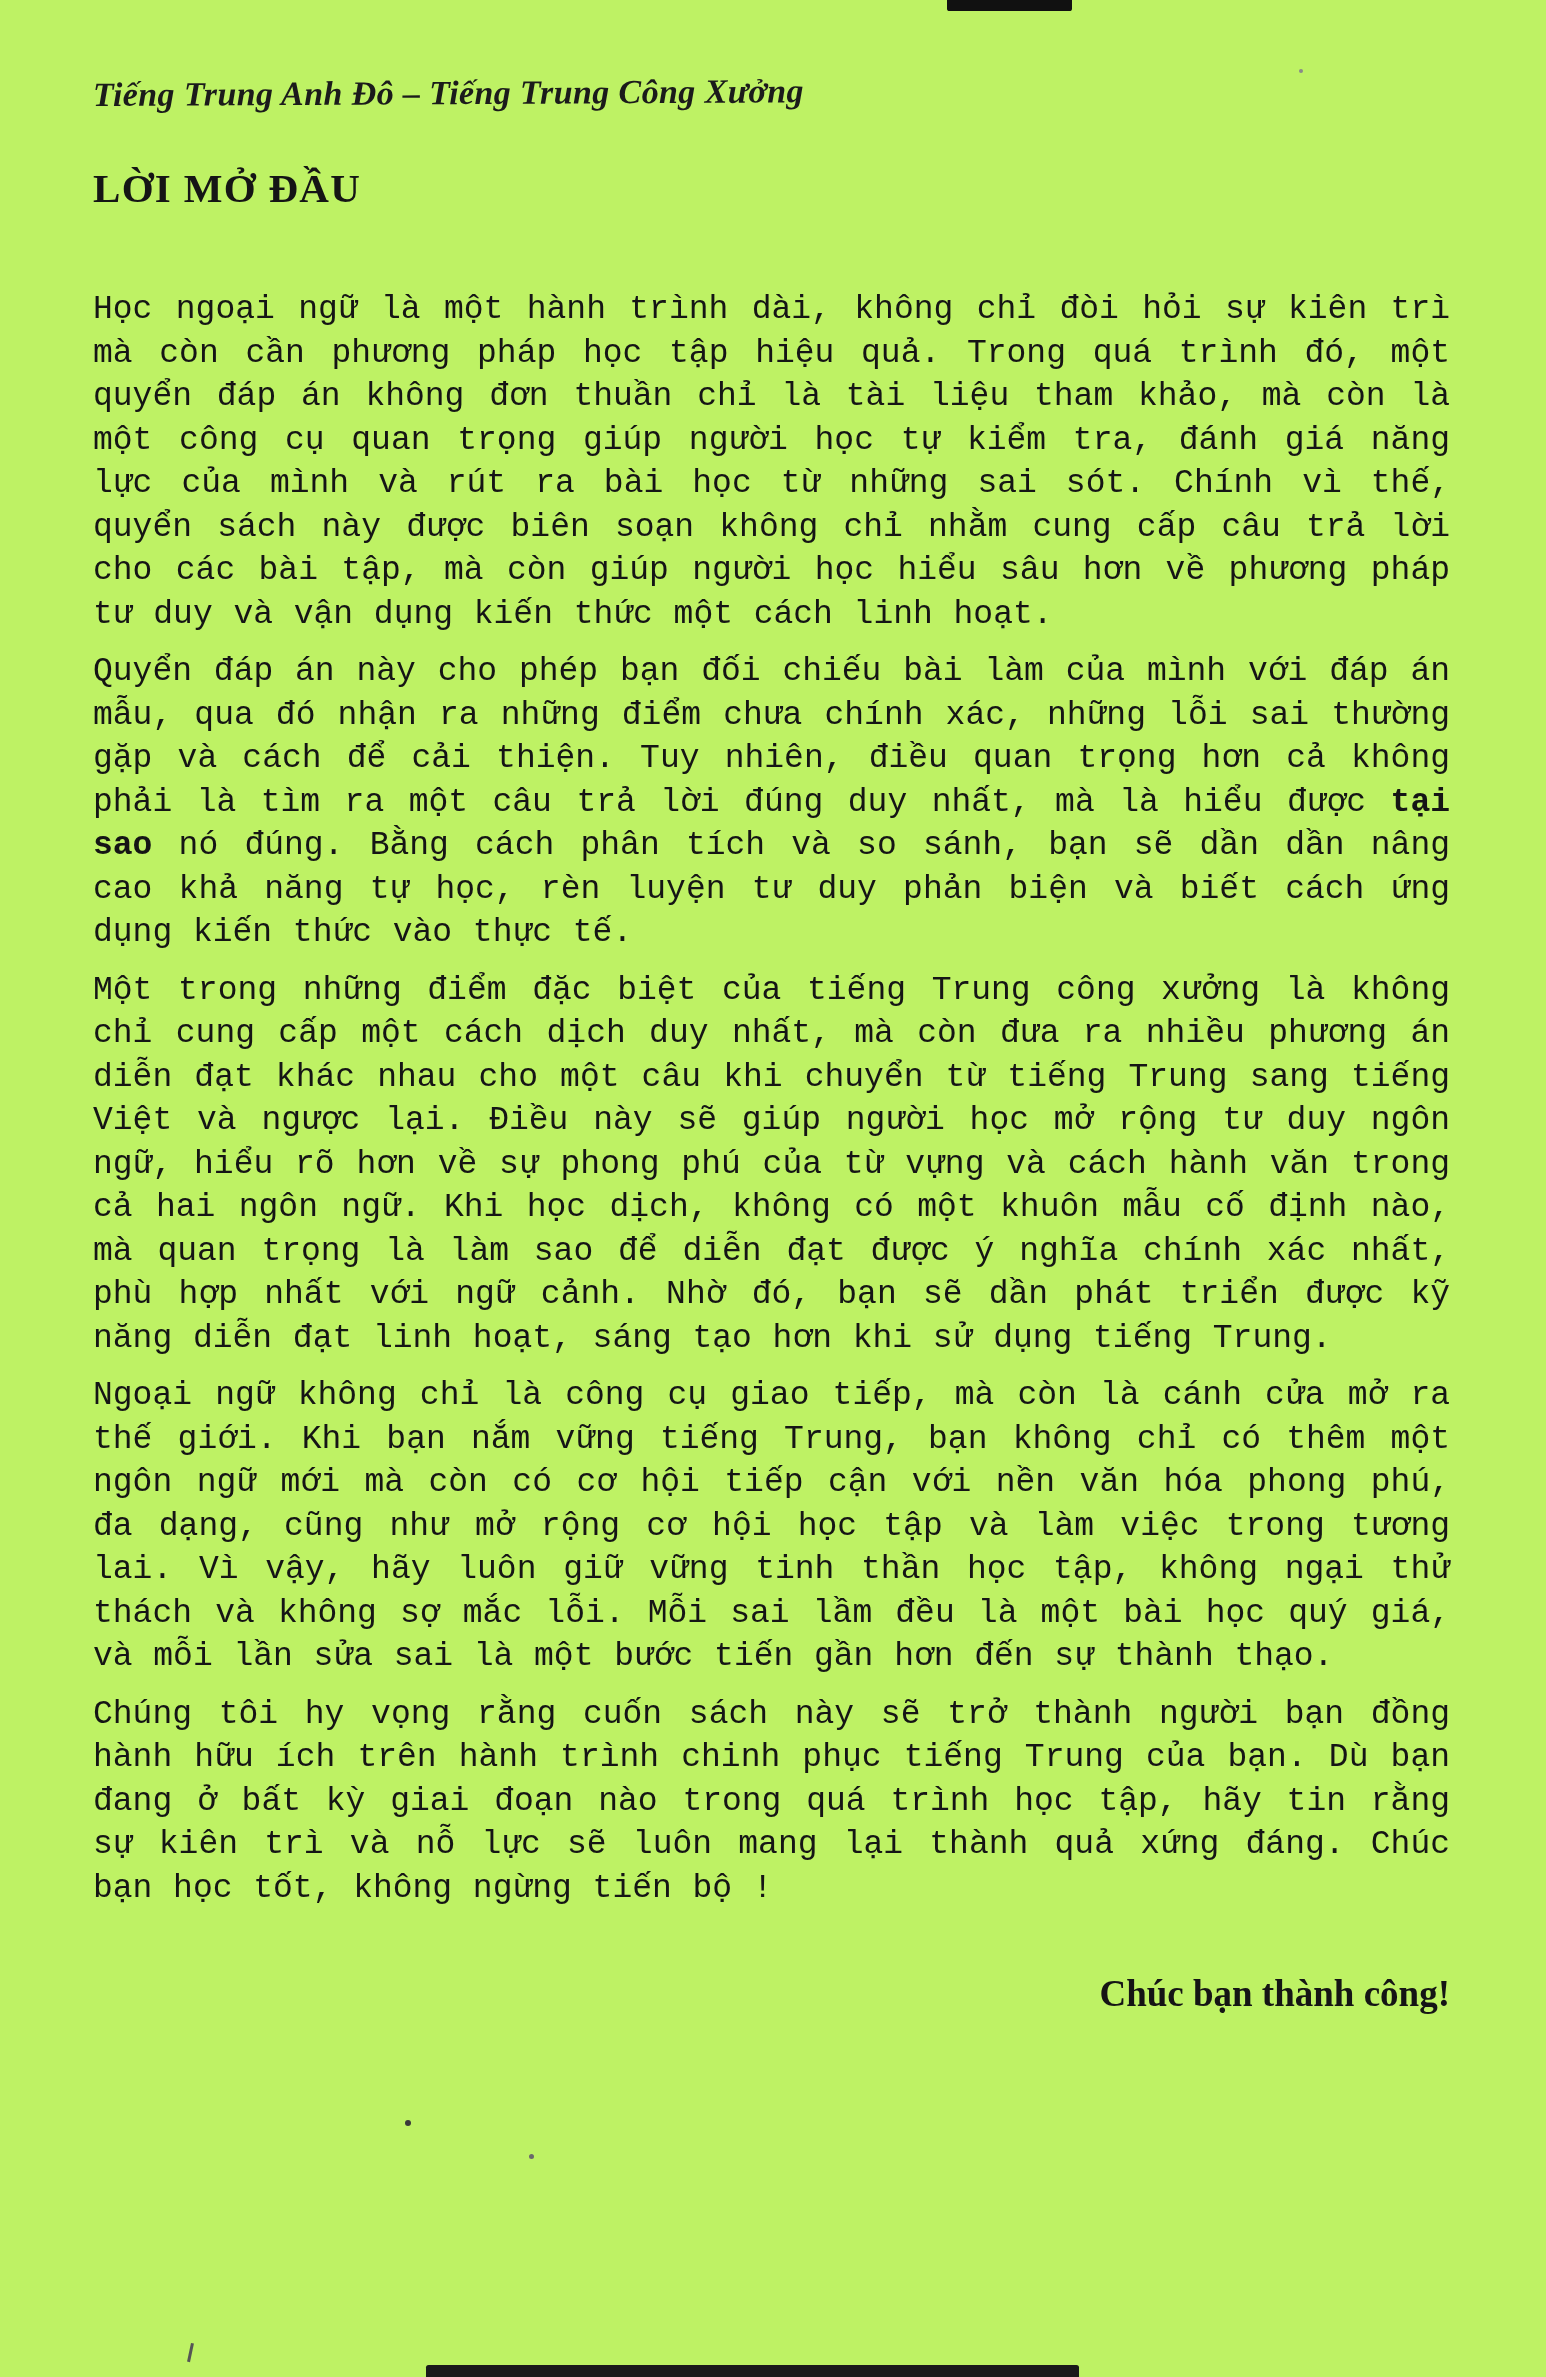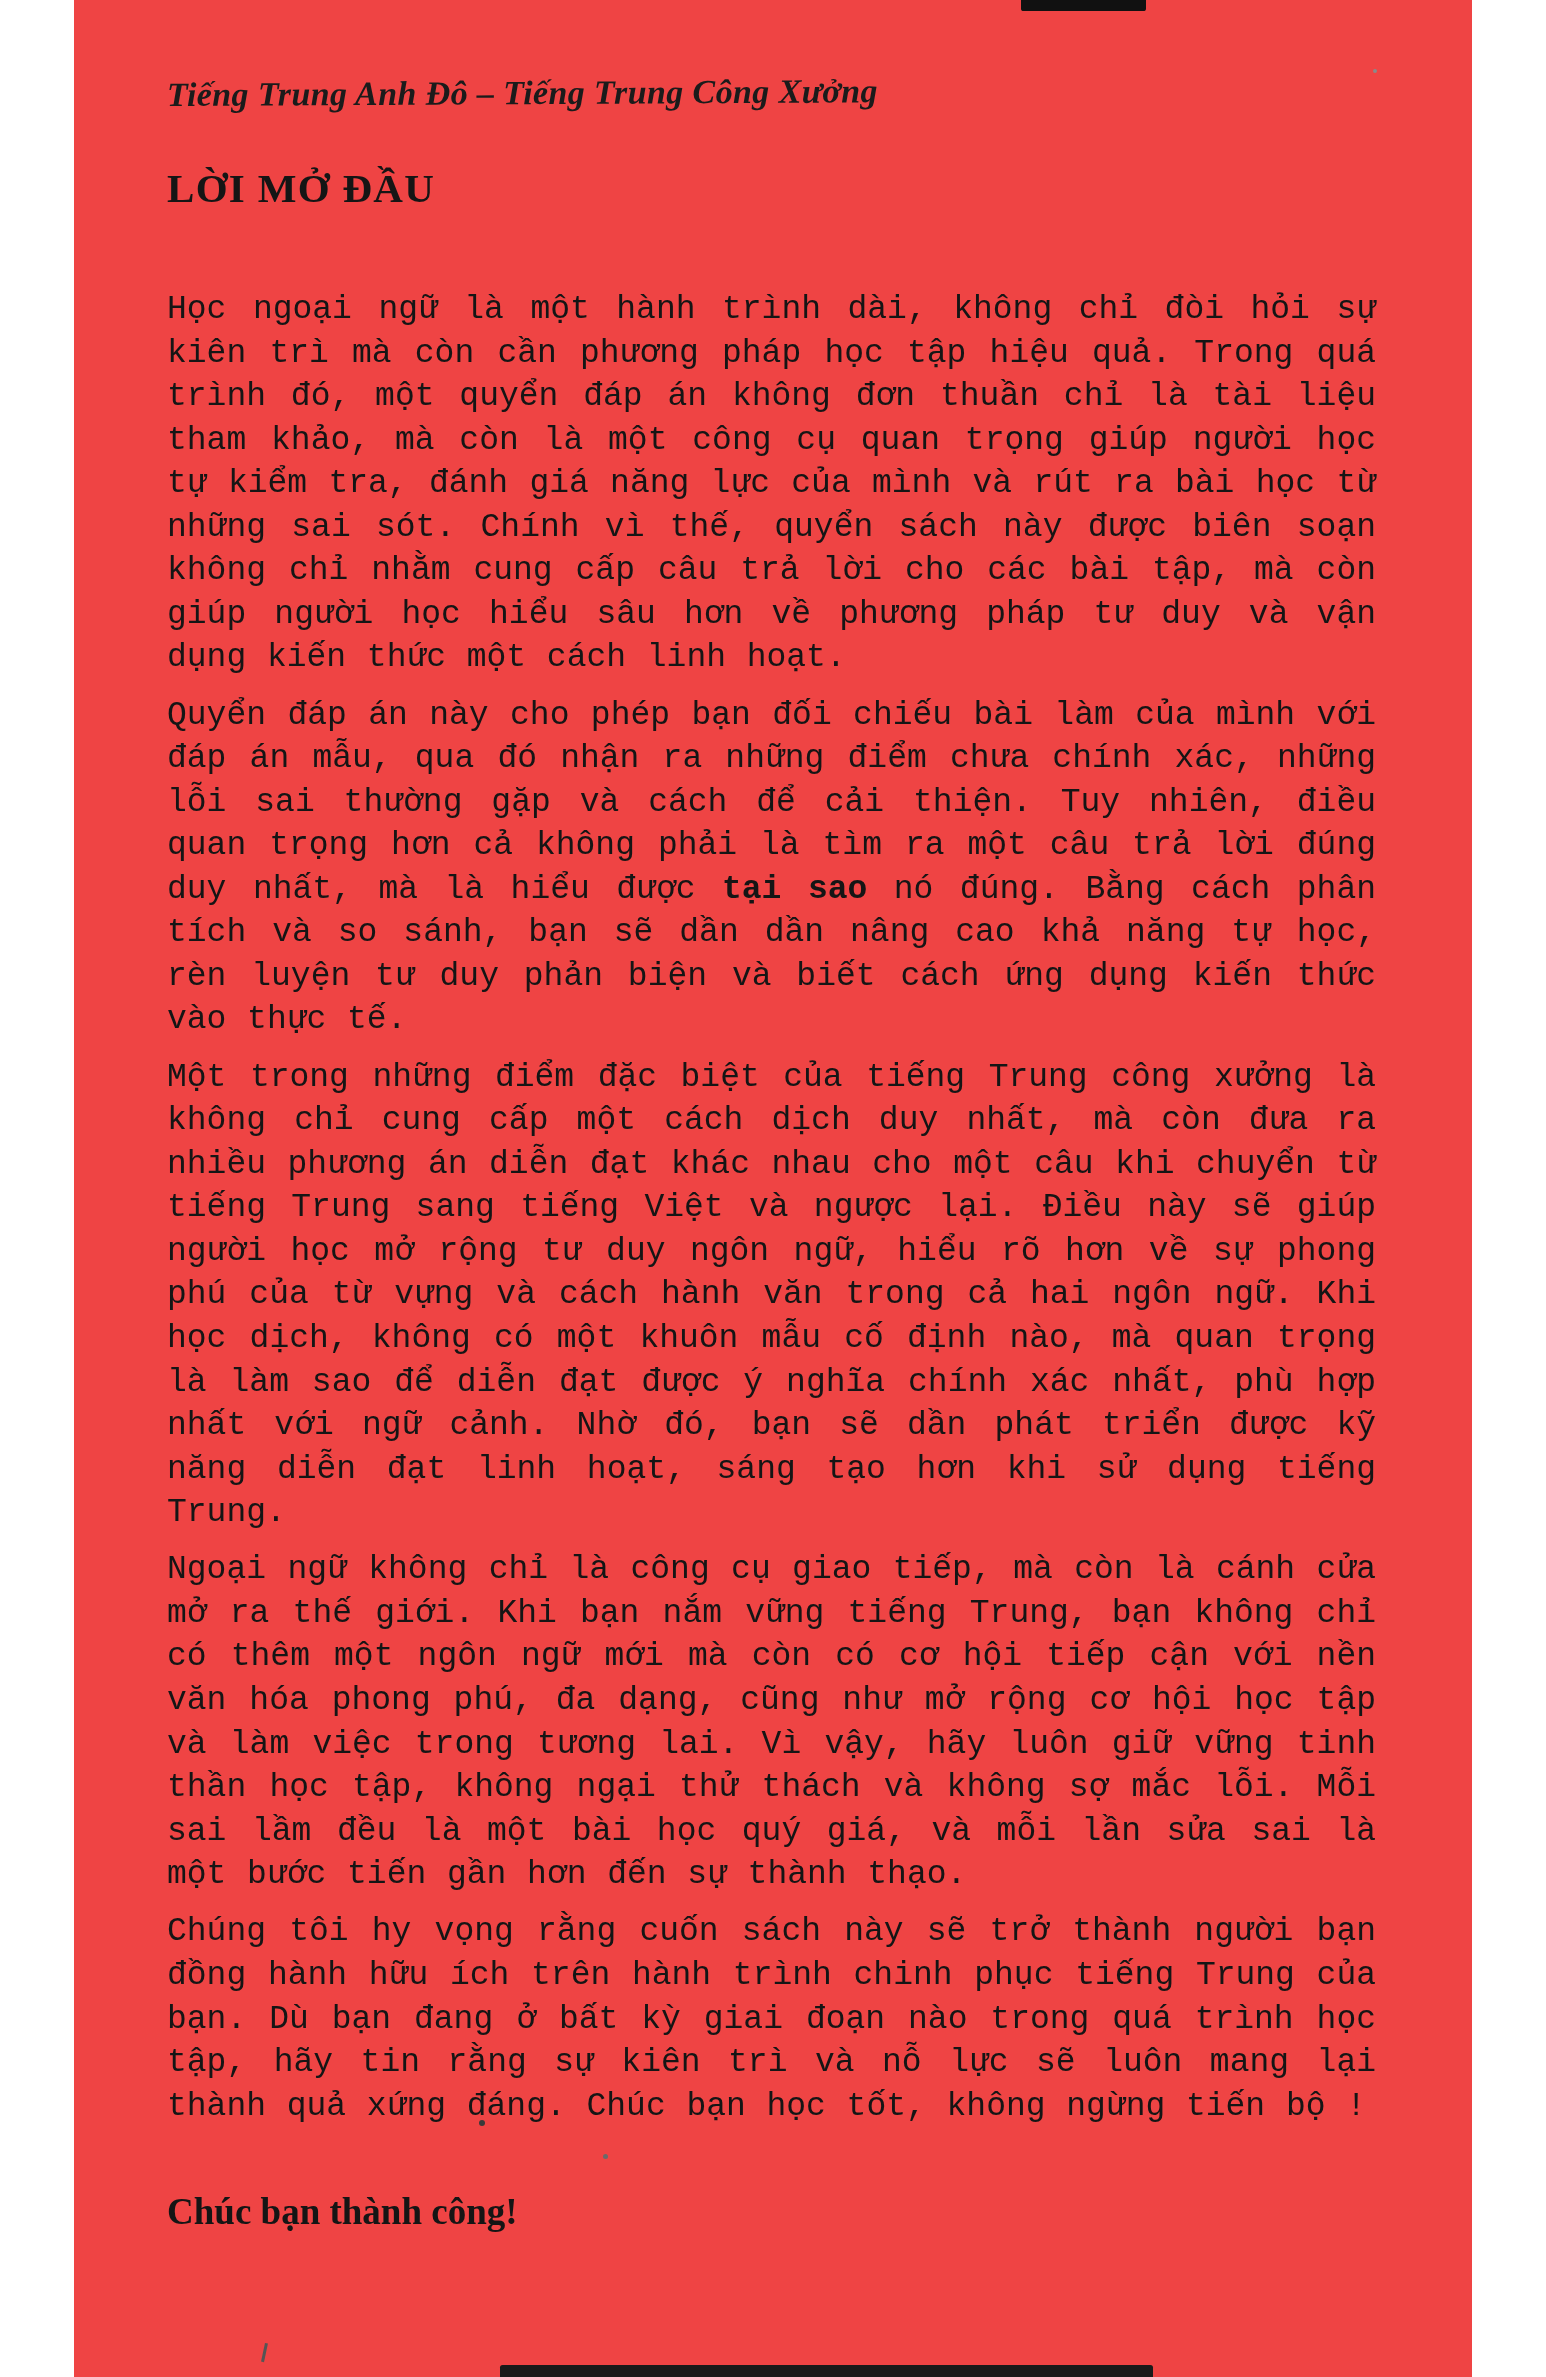--- a/index.html
+++ b/index.html
@@ -3,24 +3,24 @@
 <meta charset="utf-8">
 <title>Scanned Book Page</title>
 <style>
   html, body {
     margin: 0;
     padding: 0;
     background: #ffffff;
   }
   .page {
     position: relative;
-    width: 1398px;
+    width: 1546px;
     height: 2377px;
     margin: 0 auto;
-    background: #ef4444;
+    background: #bef264;
     font-family: "Liberation Serif", "DejaVu Serif", serif;
     color: #151515;
     overflow: hidden;
   }
   .content {
     padding: 76px 96px 0 93px;
   }
   .header-script {
     font-style: italic;
     font-weight: 600;
@@ -43,21 +43,21 @@
     line-height: 1.32;
     text-align: justify;
     margin: 0 0 13.7px 0;
     word-spacing: 0.9px;
     font-family: Liberation Mono, monospace;
   }
   .body-text p strong {
     font-weight: bold;
   }
   .closing {
-    text-align: left;
+    text-align: right;
     font-weight: bold;
     font-size: 37px;
     margin-top: 62px;
   }
   
   .artifact {
     position: absolute;
     background: #111111;
   }
   .artifact-top-bar {

